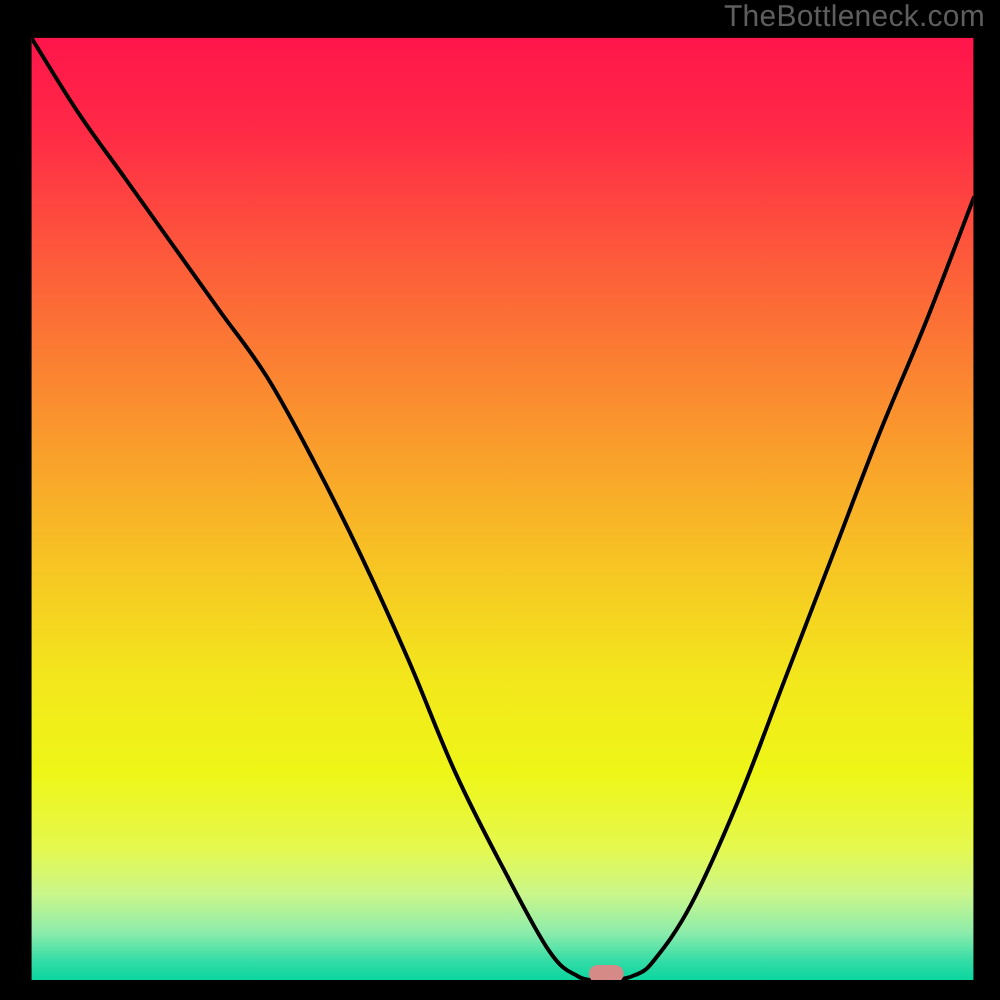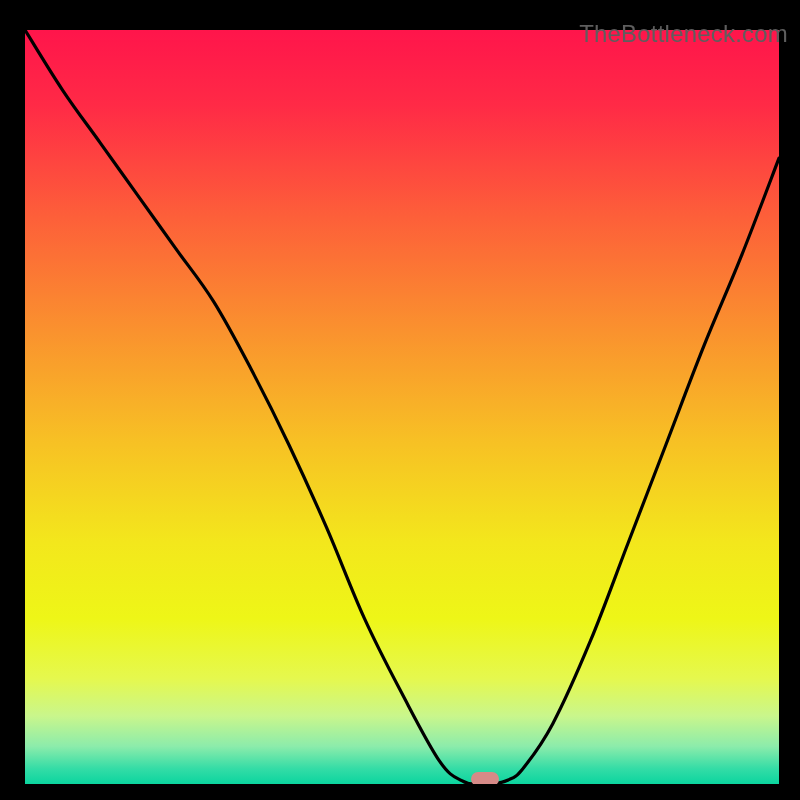--- a/index.html
+++ b/index.html
@@ -12,21 +12,21 @@
     font-family: Arial, Helvetica, sans-serif;
   }
   .frame {
     position: relative;
     width: 800px;
     height: 800px;
     background: #000;
   }
   .watermark {
     position: absolute;
-    top: 20px;
+    top: 0;
     right: 12px;
     color: #5e5e5e;
     font-size: 24px;
     font-weight: 500;
     letter-spacing: 0.2px;
     z-index: 5;
   }
   .plot-area {
     position: absolute;
     left: 25px;

